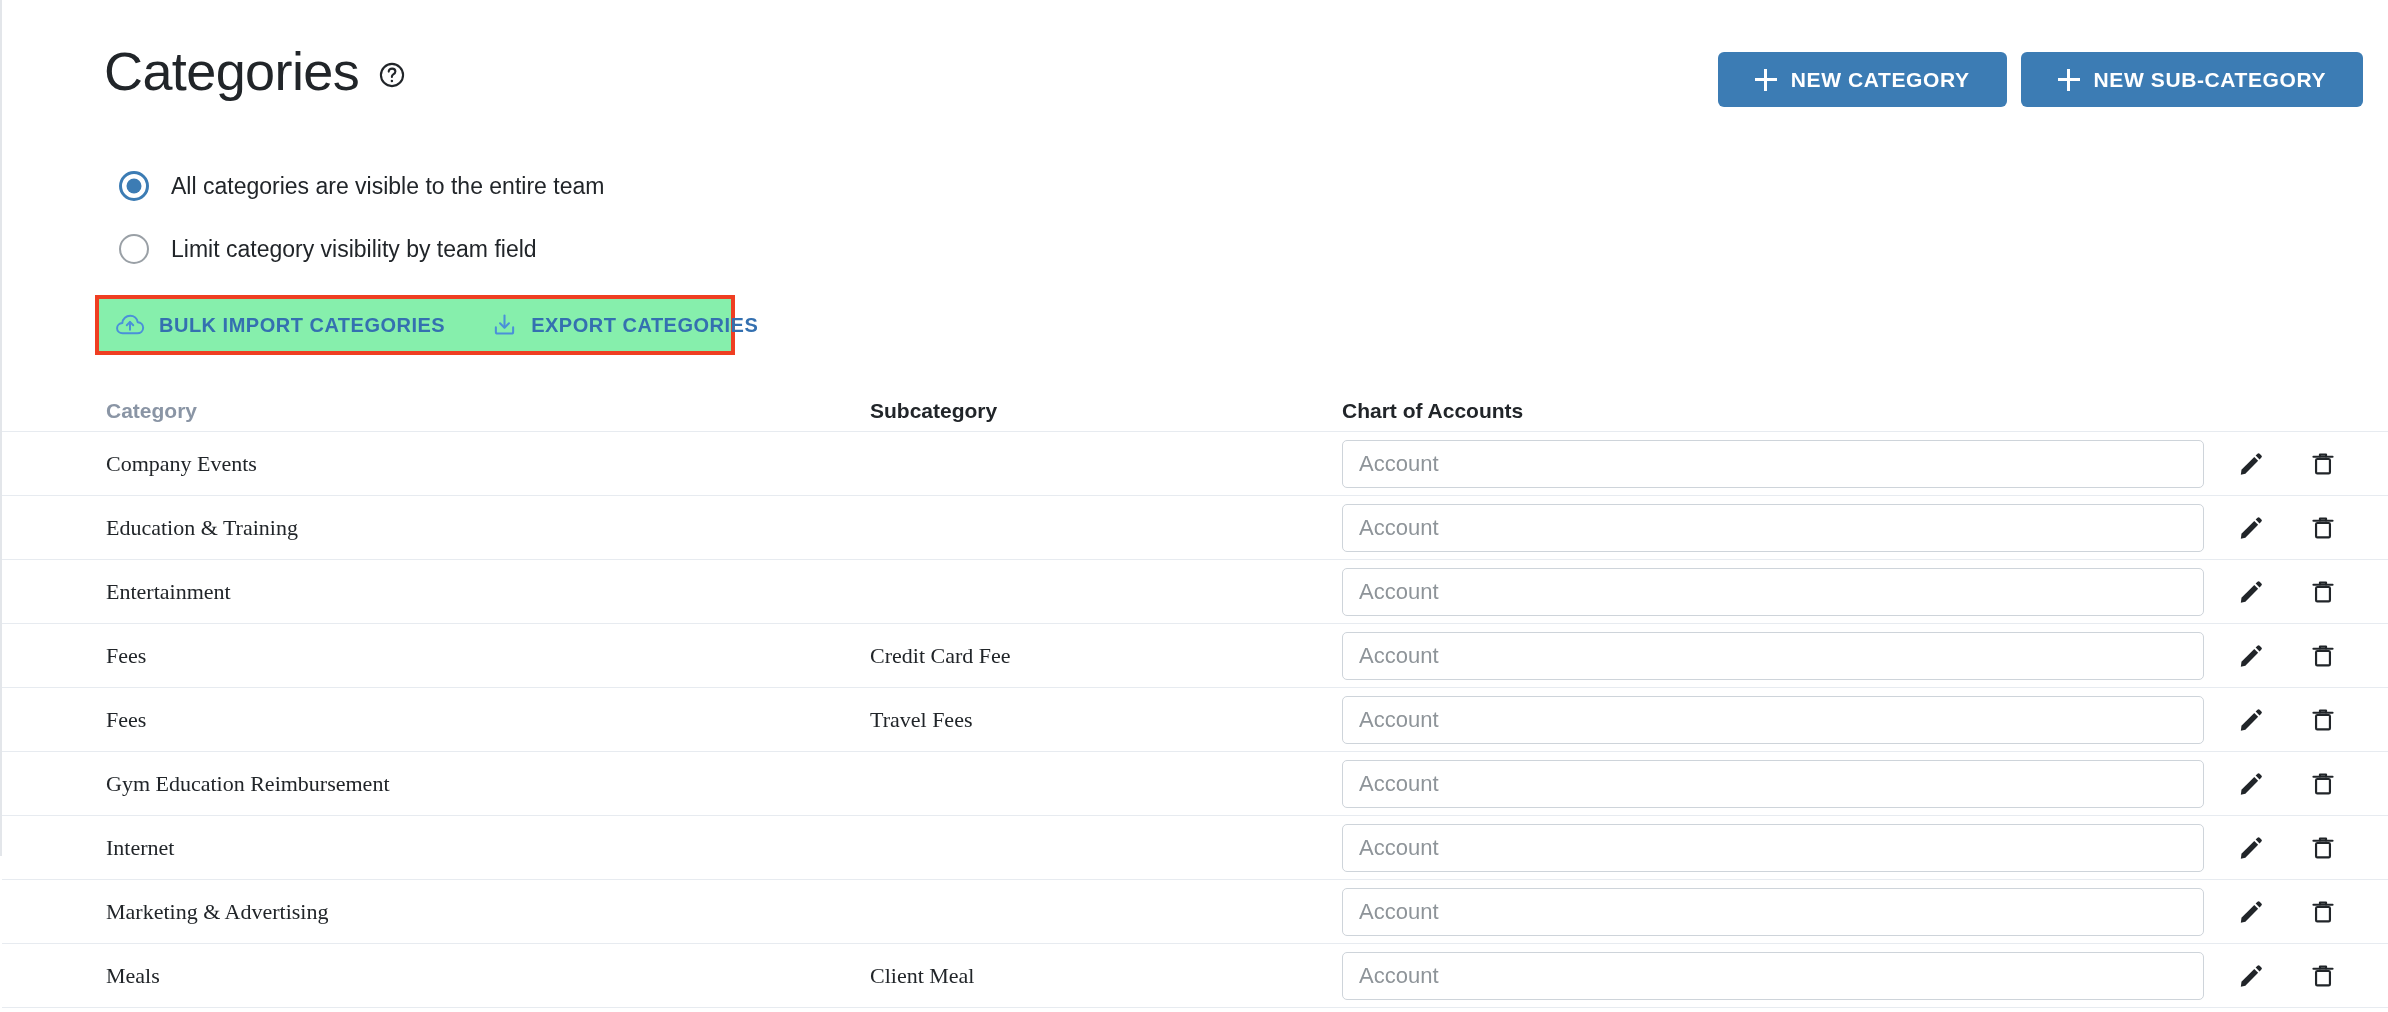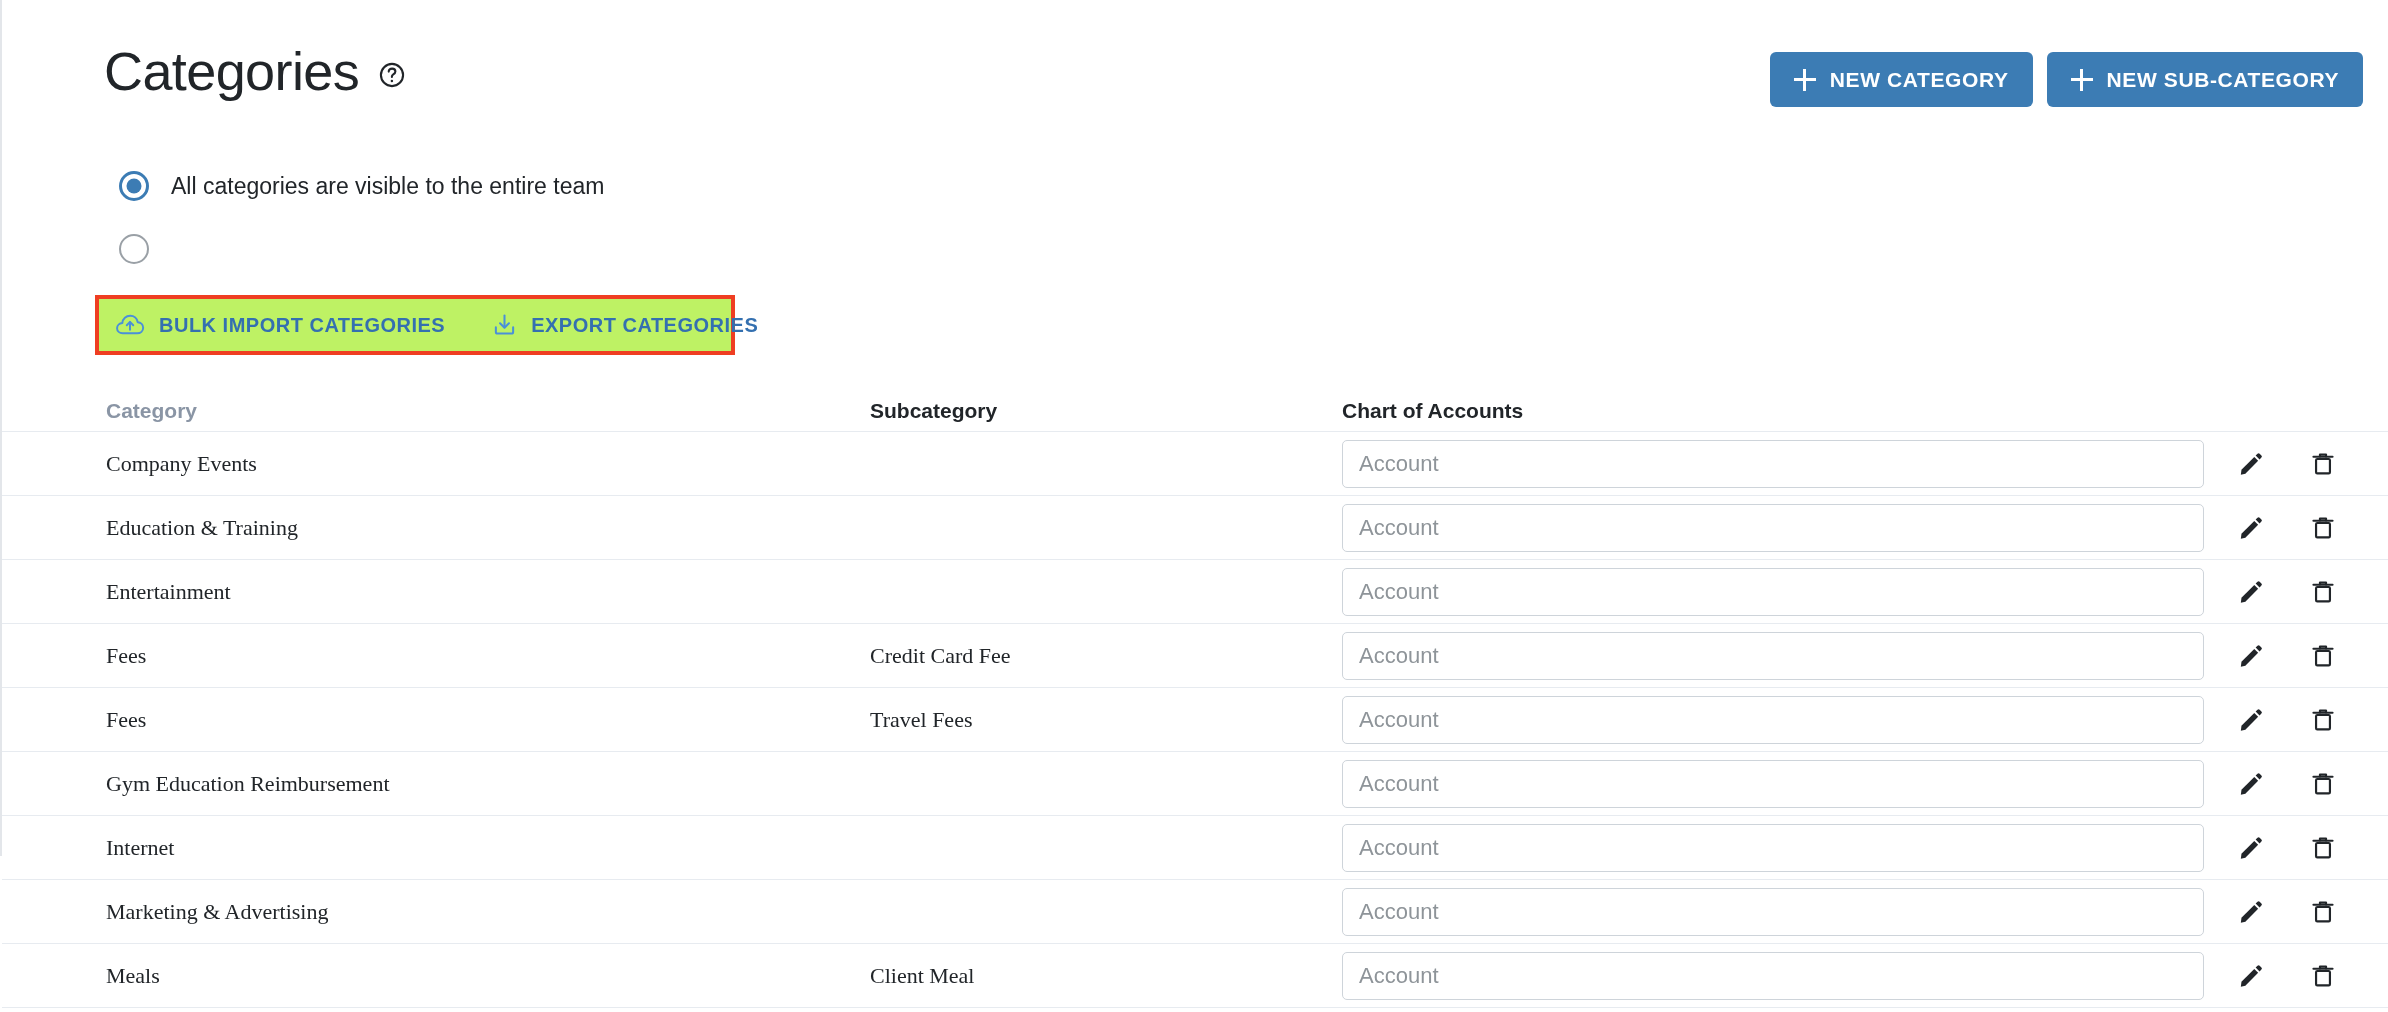--- a/index.html
+++ b/index.html
@@ -53,21 +53,21 @@
     right: 25px; top: 18px;
     display: flex;
     gap: 14px;
   }
   .btn {
     display: inline-flex;
     align-items: center;
     justify-content: center;
     gap: 14px;
     height: 55px;
-    padding: 0 24px;
+    padding: 0 37px;
     background: #3c7cb4;
     color: #ffffff;
     border: none;
     border-radius: 6px;
     font-family: "Liberation Sans", sans-serif;
     font-size: 21px;
     font-weight: 700;
     letter-spacing: 0.6px;
     cursor: pointer;
   }
@@ -127,21 +127,21 @@
   
   .io-bar {
     position: absolute;
     left: 93px;
     top: 295px;
     width: 640px;
     height: 60px;
     border: 4px solid #ef3e22;
     display: flex;
     align-items: center;
-    background: #bef264;
+    background: #86efac;
   }
   .io-link {
     display: inline-flex;
     align-items: center;
     gap: 14px;
     color: #3470b0;
     font-size: 20px;
     font-weight: 700;
     letter-spacing: 0.5px;
     cursor: pointer;
@@ -239,20 +239,21 @@
     </div>
   </div>
 
   <div class="radio-group">
     <div class="radio-row">
       <span class="radio checked"></span>
       <span class="radio-label">All categories are visible to the entire team</span>
     </div>
     <div class="radio-row">
       <span class="radio"></span>
+      <span class="radio-label">Limit category visibility by team field</span>
     </div>
   </div>
 
   <div class="io-bar">
     <span class="io-link first">
       <span class="io-icon">
         <svg width="30" height="24" viewBox="0 0 26 20" fill="none" stroke="#4a90d9" stroke-width="1.7" stroke-linecap="round" stroke-linejoin="round">
           <path d="M6.6 17.2h12.6c3 0 5.2-2.1 5.2-4.8 0-2.6-2-4.6-4.7-4.8C19.2 4.3 16.5 2 13.2 2 9.6 2 6.7 4.7 6.4 8.2 3.8 8.4 1.8 10.4 1.8 12.8c0 2.5 2.1 4.4 4.8 4.4z"></path>
           <path d="M13 14.2V7.6"></path>
           <path d="M10.2 10.2 13 7.3l2.8 2.9"></path>

